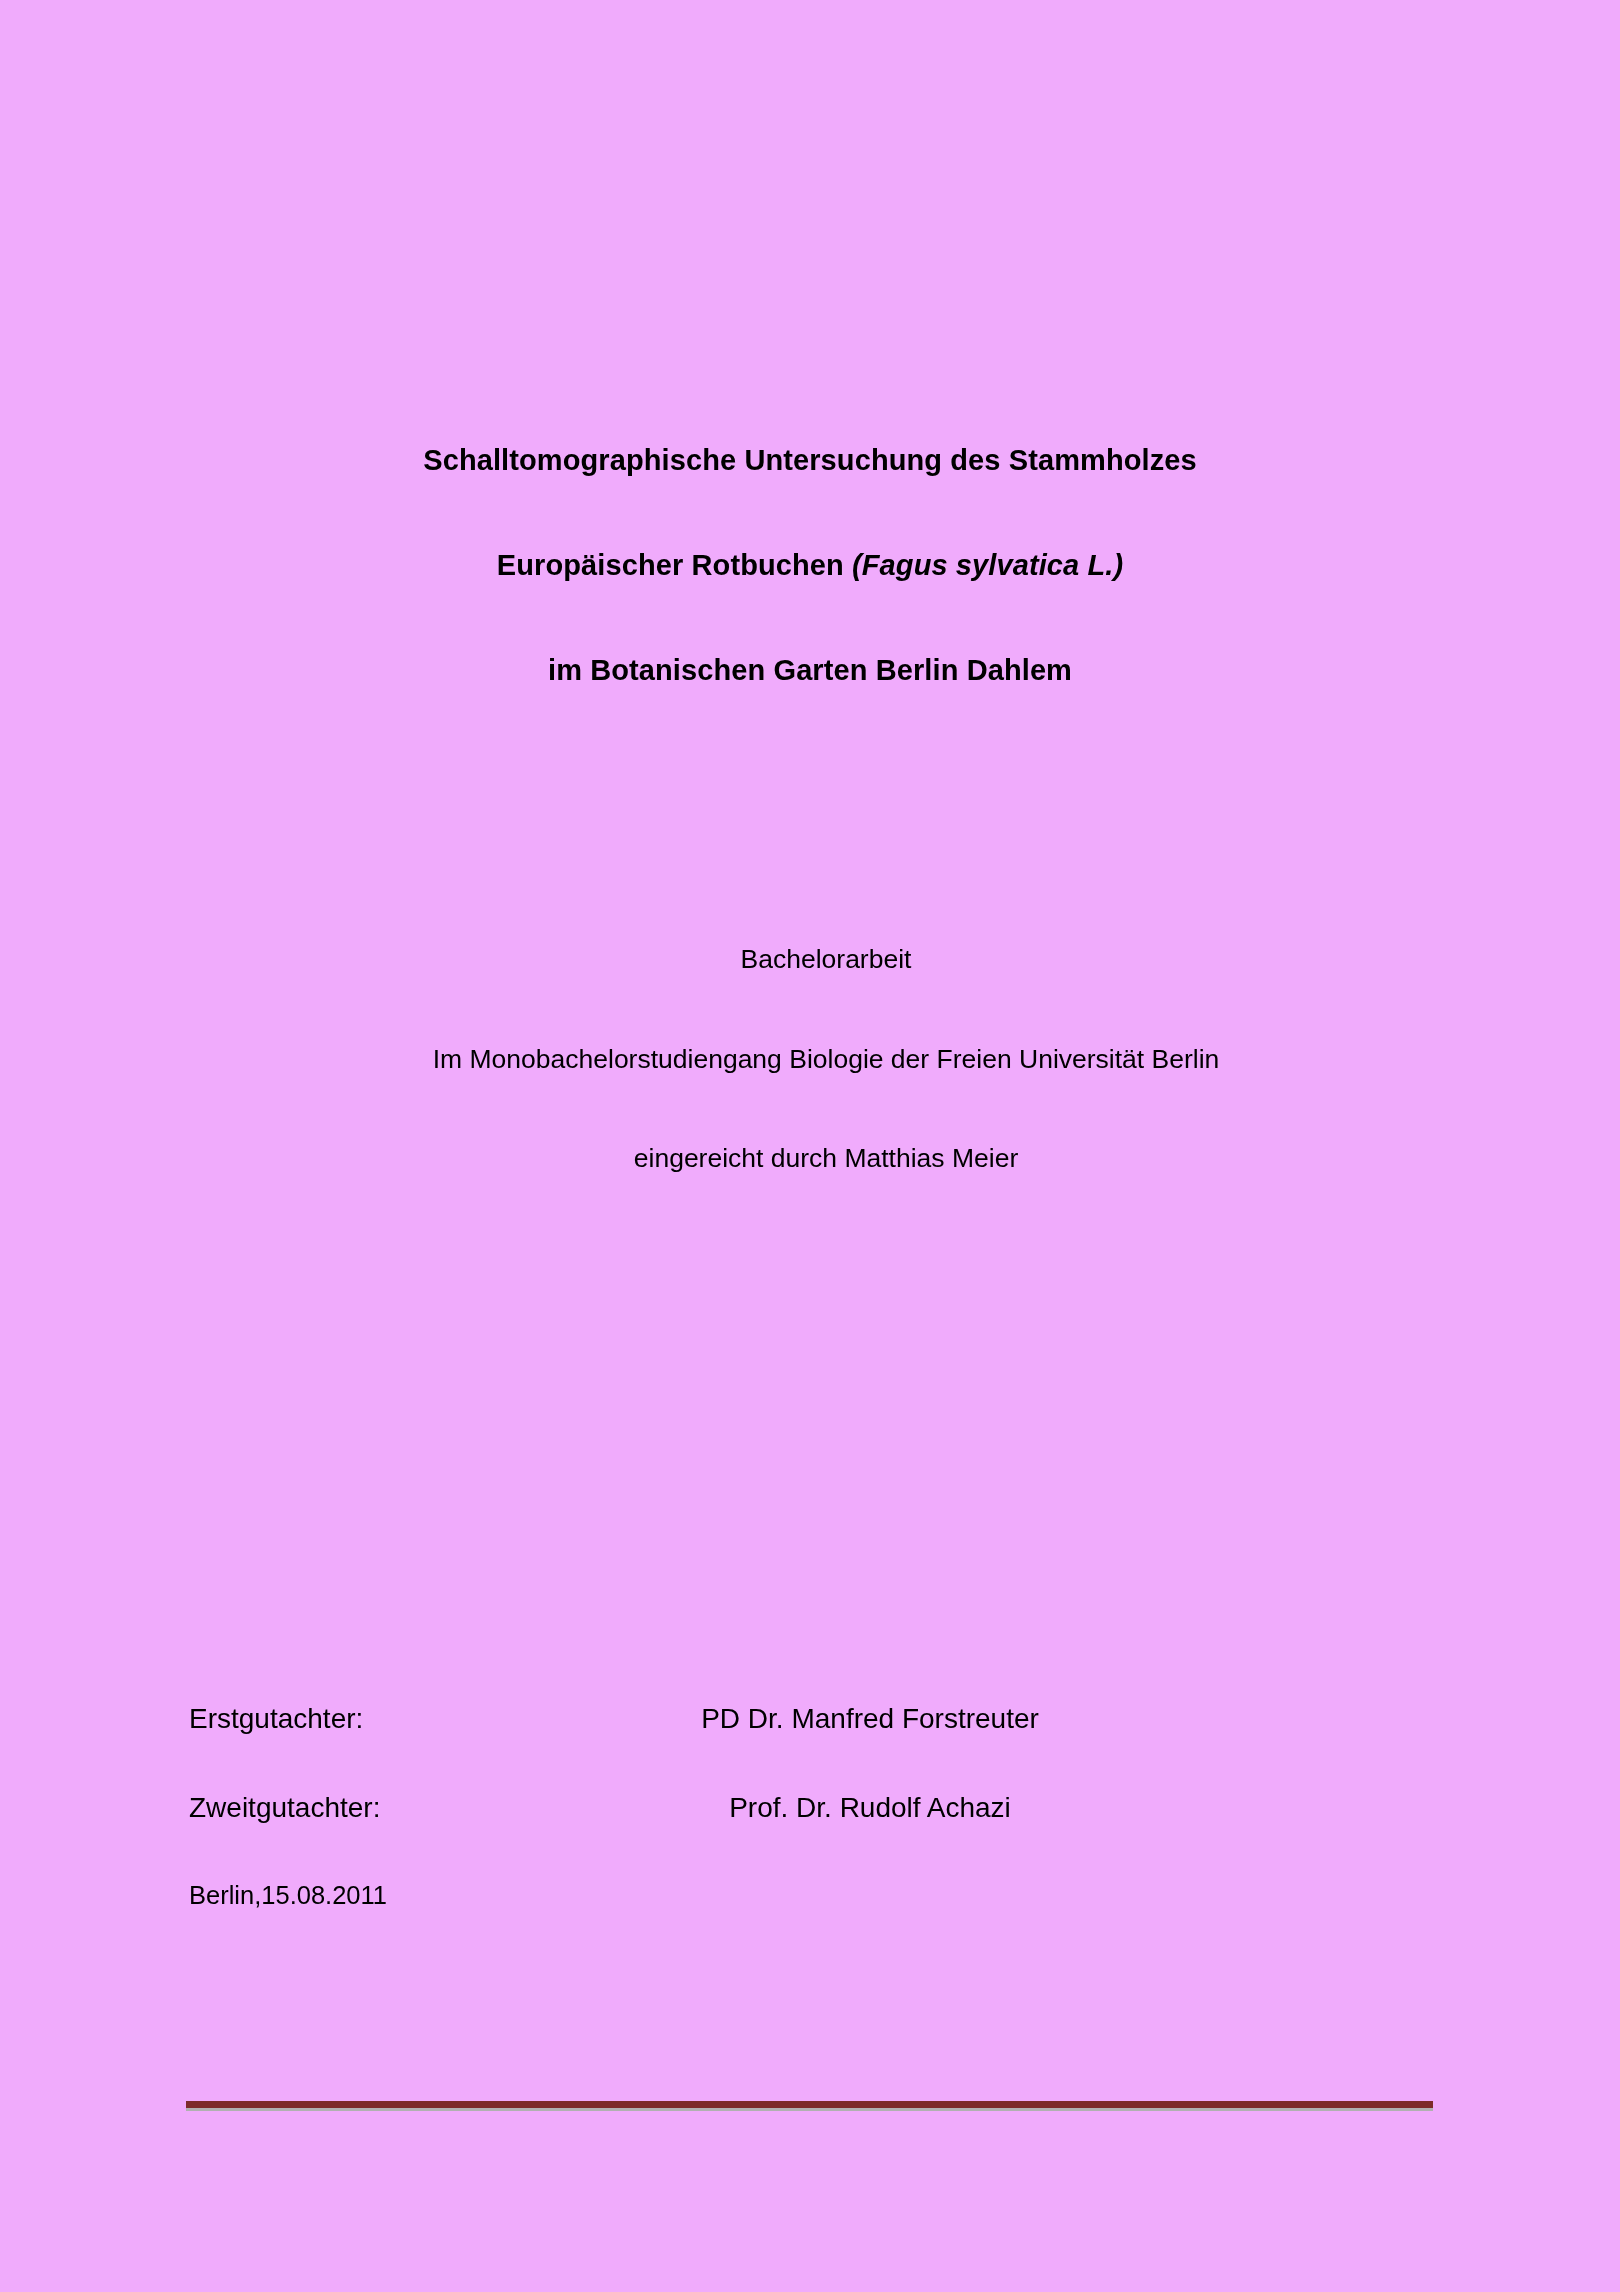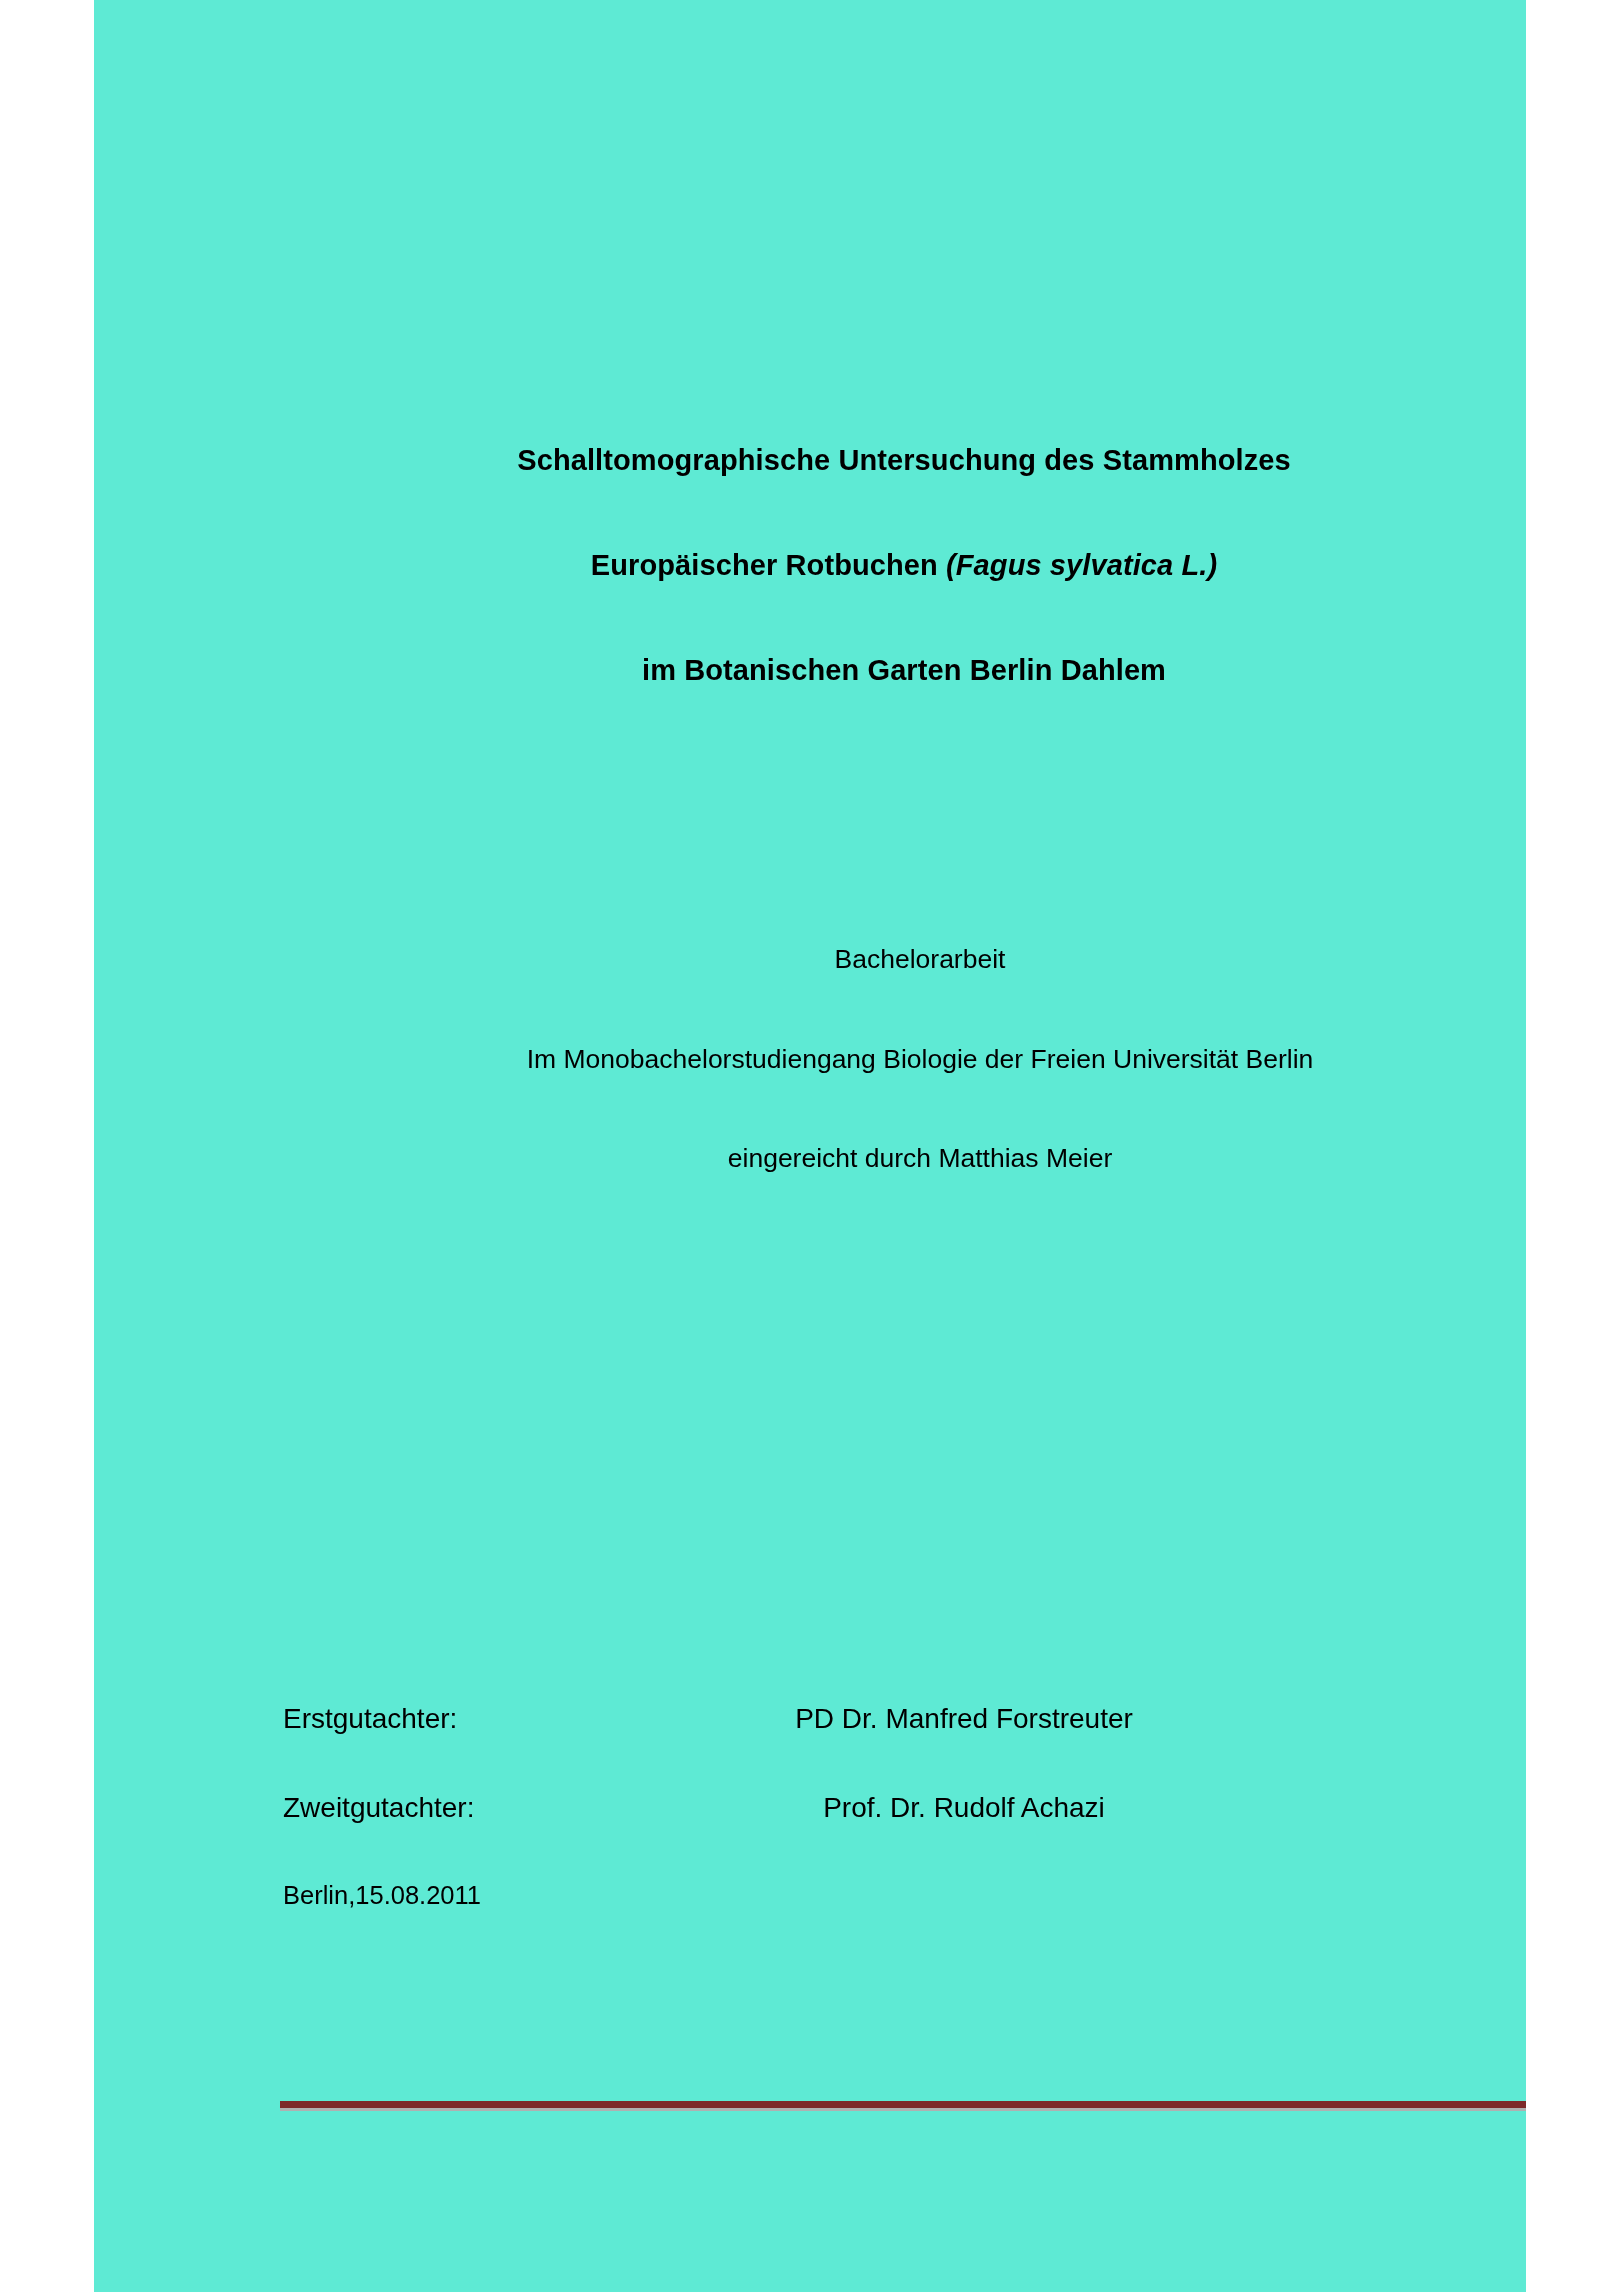--- a/index.html
+++ b/index.html
@@ -6,23 +6,23 @@
     margin: 0;
     padding: 0;
     background: #ffffff;
   }
   body {
     font-family: "Liberation Sans", sans-serif;
     color: #000000;
   }
   .page {
     position: relative;
-    width: 1432px;
+    width: 1620px;
     height: 2293px;
-    background: #5eead4;
+    background: #f0abfc;
     margin: 0 auto;
     overflow: hidden;
     box-sizing: border-box;
   }
   
   .title-block {
     position: absolute;
     left: 0;
     top: 446px;
     width: 1620px;

